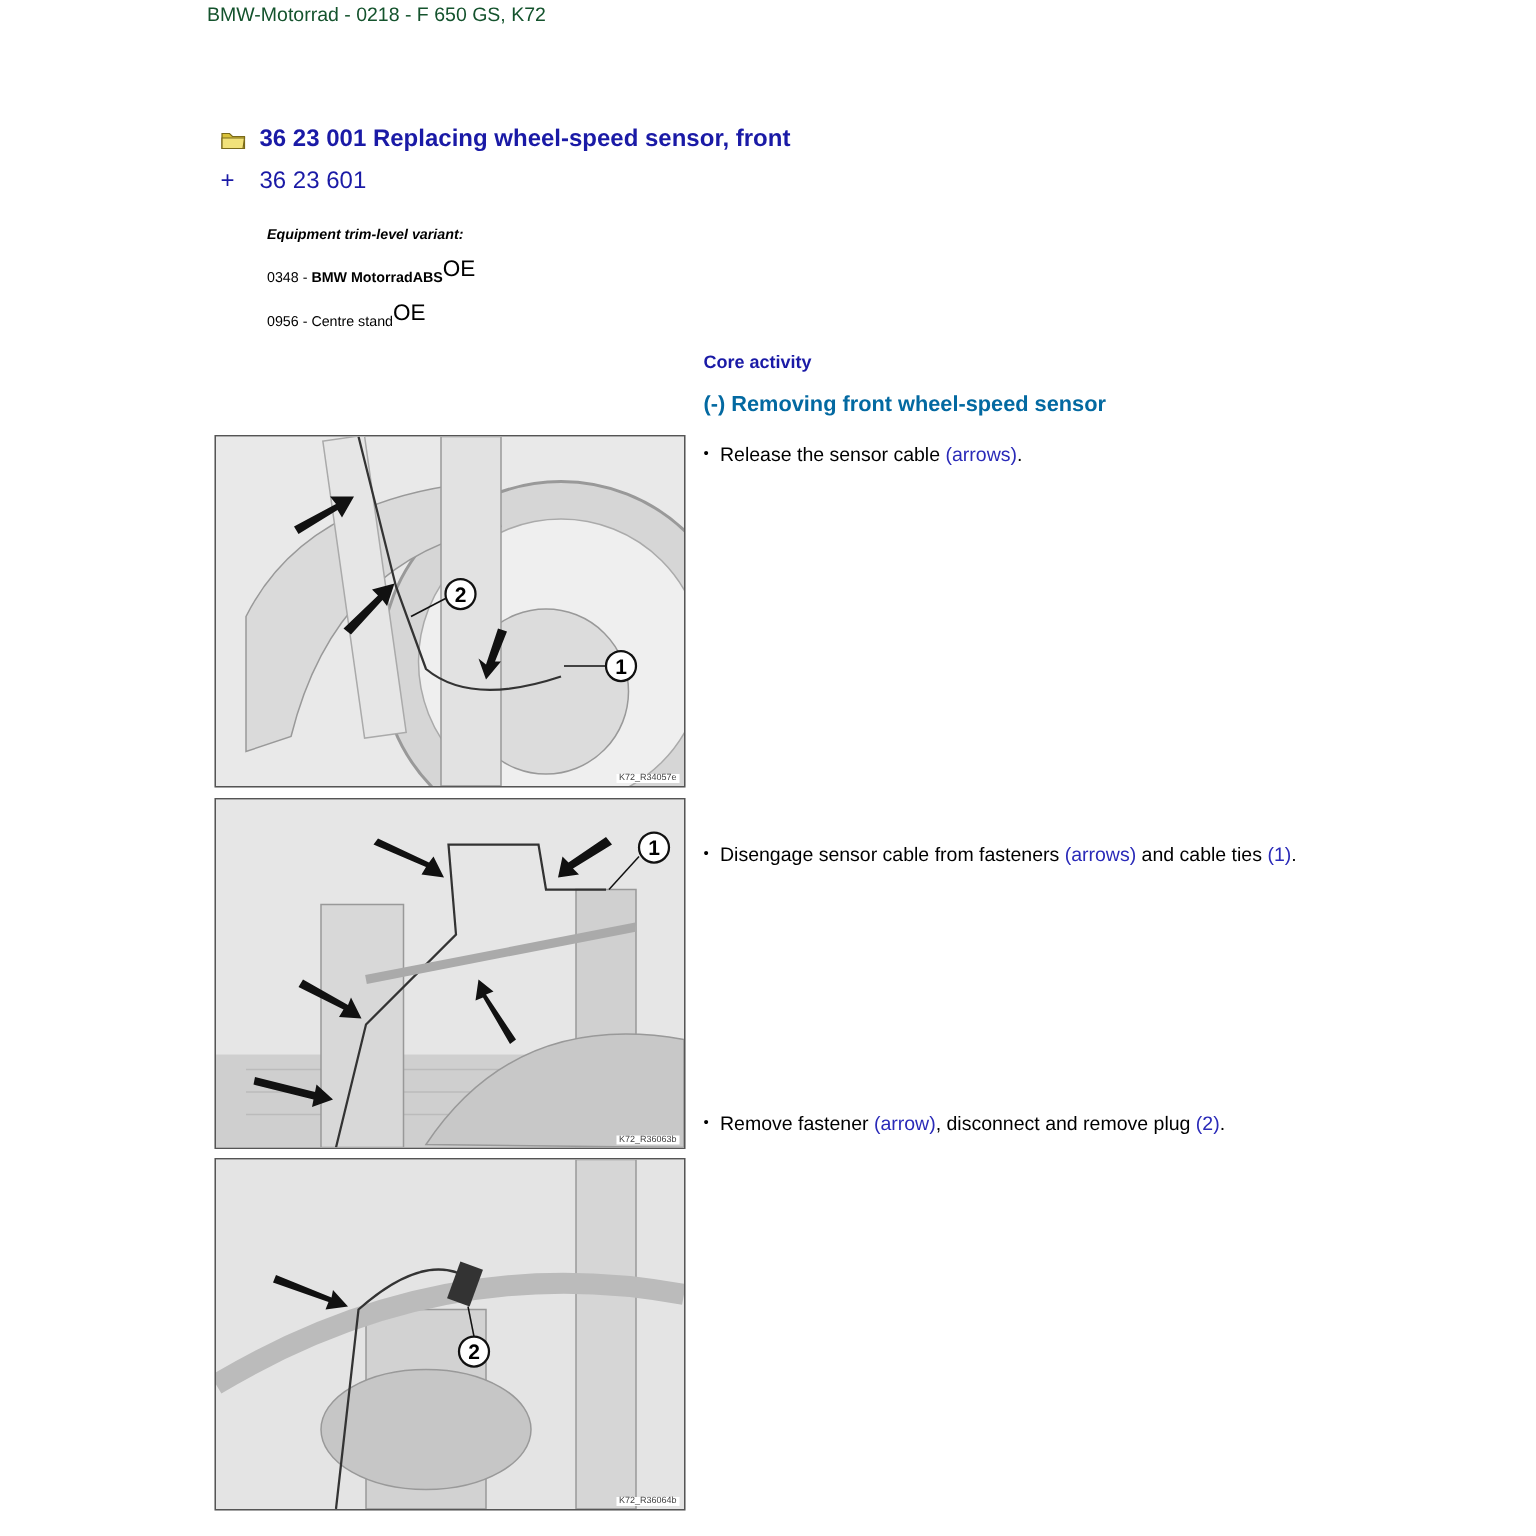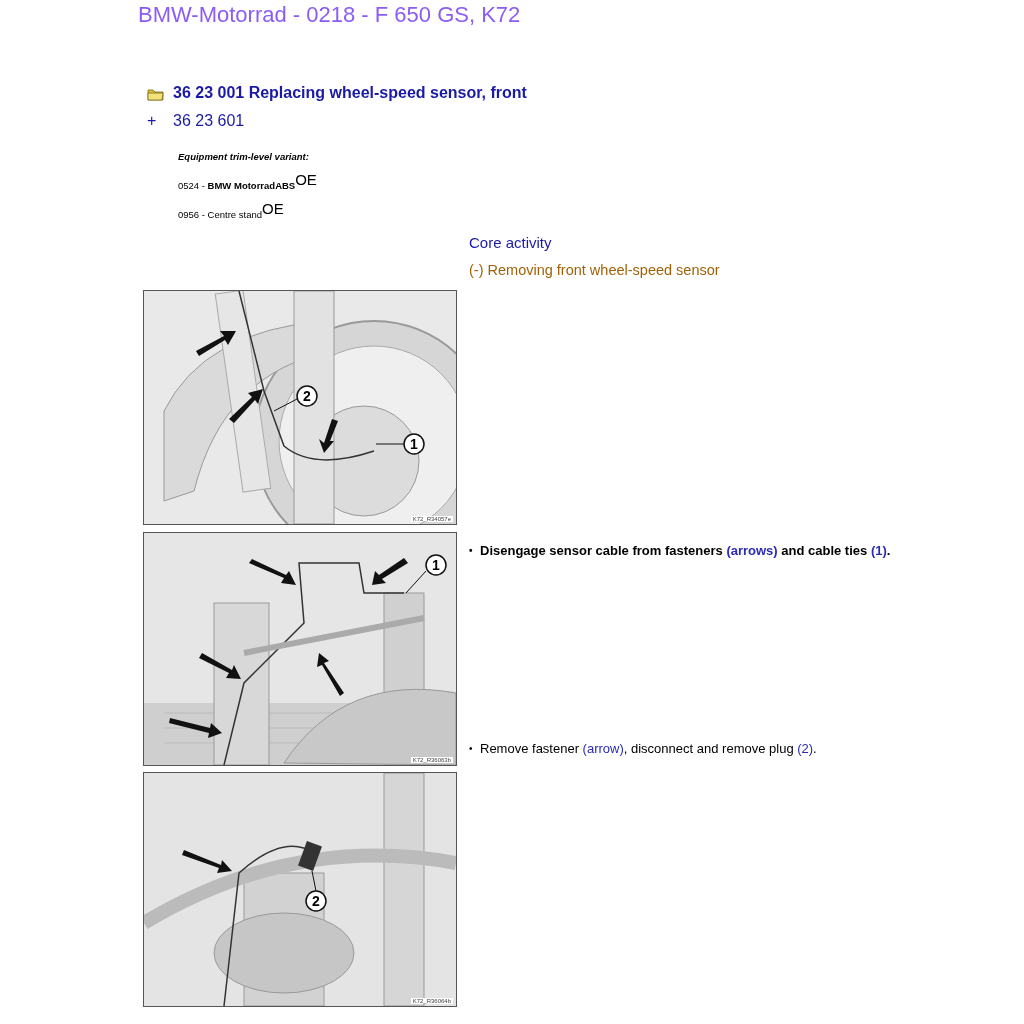--- a/index.html
+++ b/index.html
@@ -1,27 +1,27 @@
 <!DOCTYPE html>
 <html><head>
 <meta charset="utf-8">
 <style>
   html,body{margin:0;padding:0;background:#fff;}
   body{width:1024px;height:1024px;position:relative;overflow:hidden;font-family:"Liberation Sans",sans-serif;color:#000;}
-  .doc-header{position:absolute;left:138px;top:2px;font-size:22px;color:#8b5cf6;}
+  .doc-header{position:absolute;left:138px;top:2px;font-size:13px;color:#14532d;}
   .title-row{position:absolute;left:147px;top:84px;display:flex;align-items:center;gap:8px;text-align:right;}
   .title{font-size:16px;font-weight:bold;color:#1a1aa6;}
   .folder{width:18px;height:13px;position:relative;}
   .plus-row{position:absolute;left:147px;top:112px;display:flex;font-size:16px;color:#1a1aa6;}
   .plus-row .plus{width:26px;}
   .equip{position:absolute;left:178px;top:145px;font-size:9.5px;line-height:23px;}
   .equip .label{font-weight:bold;font-style:italic;}
   .equip sup{font-size:15px;}
-  .core{position:absolute;left:469px;top:234px;font-size:15px;font-weight:normal;color:#1a1aa6;}
-  .sub{position:absolute;left:469px;top:262px;font-size:14.5px;font-weight:normal;color:#a16207;}
+  .core{position:absolute;left:469px;top:234px;font-size:12px;font-weight:bold;color:#1a1aa6;}
+  .sub{position:absolute;left:469px;top:262px;font-size:14.5px;font-weight:bold;color:#0369a1;}
   .steps{position:absolute;left:469px;font-size:13px;line-height:26px;}
   .steps .bullet{display:inline-block;width:11px;font-size:10px;vertical-align:top;}
   .ref{color:#2a2ab8;}
   .figure{position:absolute;left:143px;width:312px;border:1px solid #555;background:#ececec;overflow:hidden;}
   .figure svg{display:block;}
   .fig-caption{position:absolute;right:3px;bottom:2px;font-size:6px;color:#444;background:#fff;padding:0 2px;}
 </style>
 </head>
 <body>
 
@@ -38,21 +38,21 @@
 </div>
 
 <div class="plus-row">
   <span class="plus">+</span>
   <span>36 23 601</span>
 </div>
 
 <div class="equip">
   <div class="label">Equipment trim-level variant:</div>
   <div>
-    <span>0524</span><span> - </span><b>BMW MotorradABS</b><sup>OE</sup>
+    <span>0348</span><span> - </span><b>BMW MotorradABS</b><sup>OE</sup>
   </div>
   <div>
     <span>0956</span><span> - </span><span>Centre stand</span><sup>OE</sup>
   </div>
 </div>
 
 <div class="core">Core activity</div>
 <div class="sub">(-) Removing front wheel-speed sensor</div>
 
 <div class="figure" style="top:290px;height:233px;">
@@ -76,20 +76,21 @@
     </g>
     <text x="163" y="110" font-size="14" font-weight="bold" text-anchor="middle" font-family="Liberation Sans, sans-serif">2</text>
     <text x="270" y="158" font-size="14" font-weight="bold" text-anchor="middle" font-family="Liberation Sans, sans-serif">1</text>
     <line x1="153" y1="108" x2="130" y2="120" stroke="#111"></line>
     <line x1="260" y1="153" x2="232" y2="153" stroke="#111"></line>
   </svg>
   <span class="fig-caption">K72_R34057e</span>
 </div>
 
 <div class="steps" style="top:290px;">
+  <div><span class="bullet">•</span><span>Release the sensor cable </span><span class="ref">(arrows)</span><span>.</span></div>
 </div>
 
 <div class="figure" style="top:532px;height:232px;">
   <svg width="312" height="232" viewBox="0 0 312 232">
     <rect width="312" height="232" fill="#e6e6e6"></rect>
     <rect x="0" y="170" width="312" height="62" fill="#cfcfcf"></rect>
     <g stroke="#bbb">
         <line x1="20" y1="180" x2="290" y2="180"></line>
         <line x1="20" y1="195" x2="290" y2="195"></line>
         <line x1="20" y1="210" x2="290" y2="210"></line>
@@ -106,21 +107,21 @@
       <polygon points="25,190 65,200 64,205 78,200 67,190 66,195 26,185"></polygon>
       <polygon points="200,160 180,130 185,128 175,120 173,134 178,132 196,163"></polygon>
     </g>
     <circle cx="292" cy="32" r="10" fill="#fff" stroke="#111" stroke-width="1.5"></circle>
     <text x="292" y="37" font-size="14" font-weight="bold" text-anchor="middle" font-family="Liberation Sans, sans-serif">1</text>
     <line x1="282" y1="38" x2="262" y2="60" stroke="#111"></line>
   </svg>
   <span class="fig-caption">K72_R36063b</span>
 </div>
 
-<div class="steps" style="top:538px;font-weight:bold;">
+<div class="steps" style="top:557px;">
   <div><span class="bullet">•</span><span>Disengage sensor cable from fasteners </span><span class="ref">(arrows)</span><span> and cable ties </span><span class="ref">(1)</span><span>.</span></div>
 </div>
 
 <div class="figure" style="top:772px;height:233px;">
   <svg width="312" height="233" viewBox="0 0 312 233">
     <rect width="312" height="233" fill="#e4e4e4"></rect>
     <rect x="100" y="100" width="80" height="133" fill="#d2d2d2" stroke="#999"></rect>
     <ellipse cx="140" cy="180" rx="70" ry="40" fill="#c6c6c6" stroke="#999"></ellipse>
     <rect x="240" y="0" width="40" height="233" fill="#d6d6d6" stroke="#999"></rect>
     <path d="M0 150 Q150 60 312 90" fill="none" stroke="#bbb" stroke-width="14"></path>

